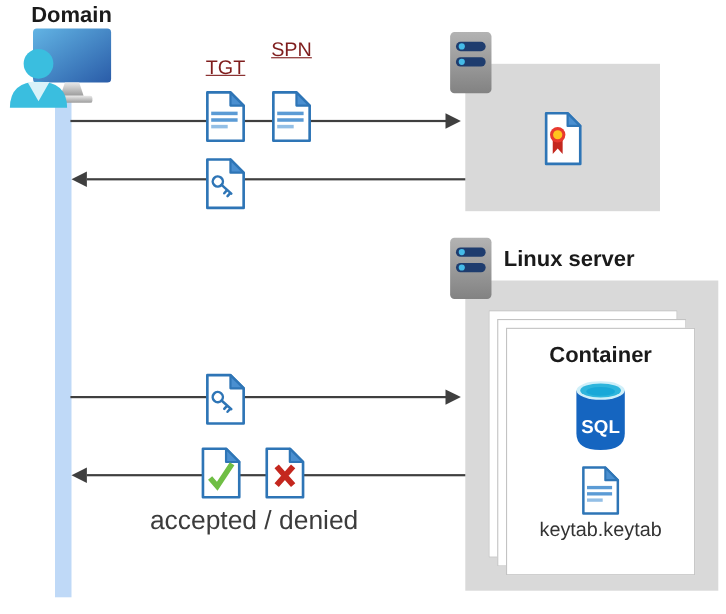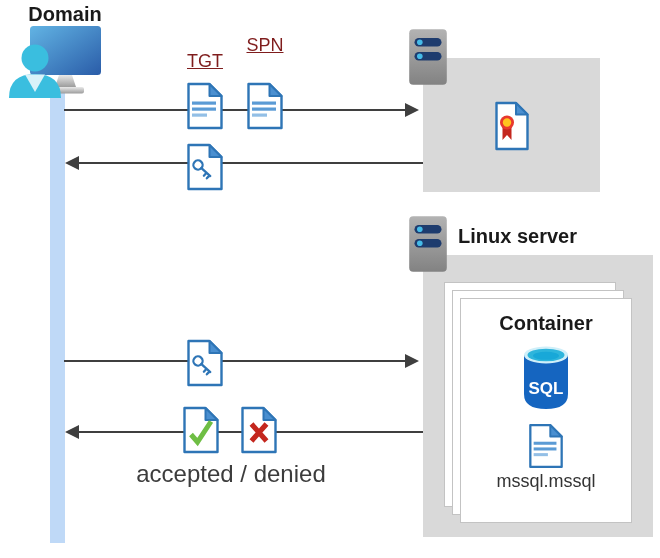--- a/index.html
+++ b/index.html
@@ -137,21 +137,21 @@
 
   <div class="abs title" style="left:458px;top:222px;">Linux server</div>
   <svg class="abs" style="left:521px;top:344px;" width="50" height="70" viewBox="0 0 50 70">
     <use href="#sql-shape"></use>
     <text x="25" y="50" text-anchor="middle" style="fill:#fff;font-weight:bold;font-size:17px;font-family:'Liberation Sans',sans-serif">SQL</text>
   </svg>
   <svg class="abs" style="left:527px;top:423px;" width="38" height="46" viewBox="0 0 40 48">
     <use href="#doc-base"></use>
       <use href="#doc-lines"></use>
   </svg>
-  <div class="abs file-label center" style="left:460px;top:471px;width:172px;">mssql.mssql</div>
+  <div class="abs file-label center" style="left:460px;top:471px;width:172px;">keytab.keytab</div>
 
   <div class="abs small-label center" style="left:183px;top:51px;width:44px;">TGT</div>
   <div class="abs small-label center" style="left:243px;top:35px;width:44px;">SPN</div>
 
   <svg class="abs" style="left:185px;top:82px;" width="40" height="48" viewBox="0 0 40 48">
     <use href="#doc-base"></use>
       <use href="#doc-lines"></use>
   </svg>
   <svg class="abs" style="left:245px;top:82px;" width="40" height="48" viewBox="0 0 40 48">
     <use href="#doc-base"></use>

